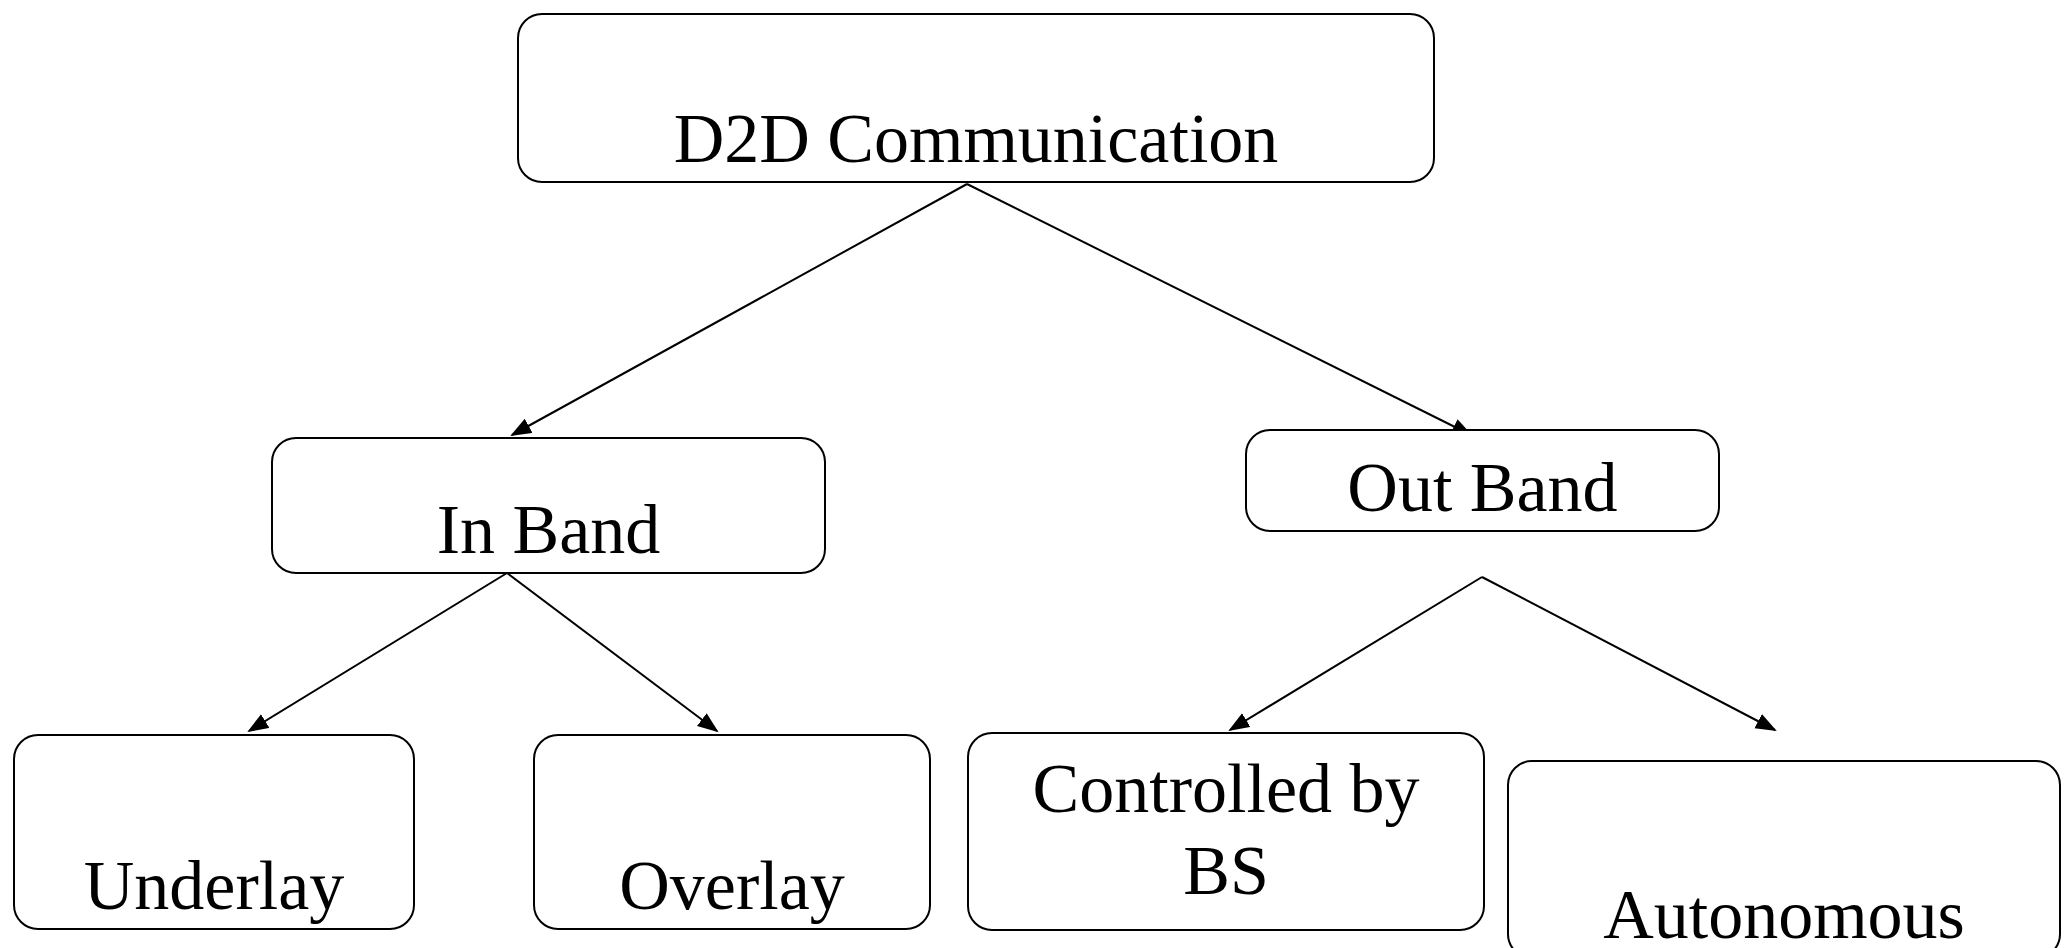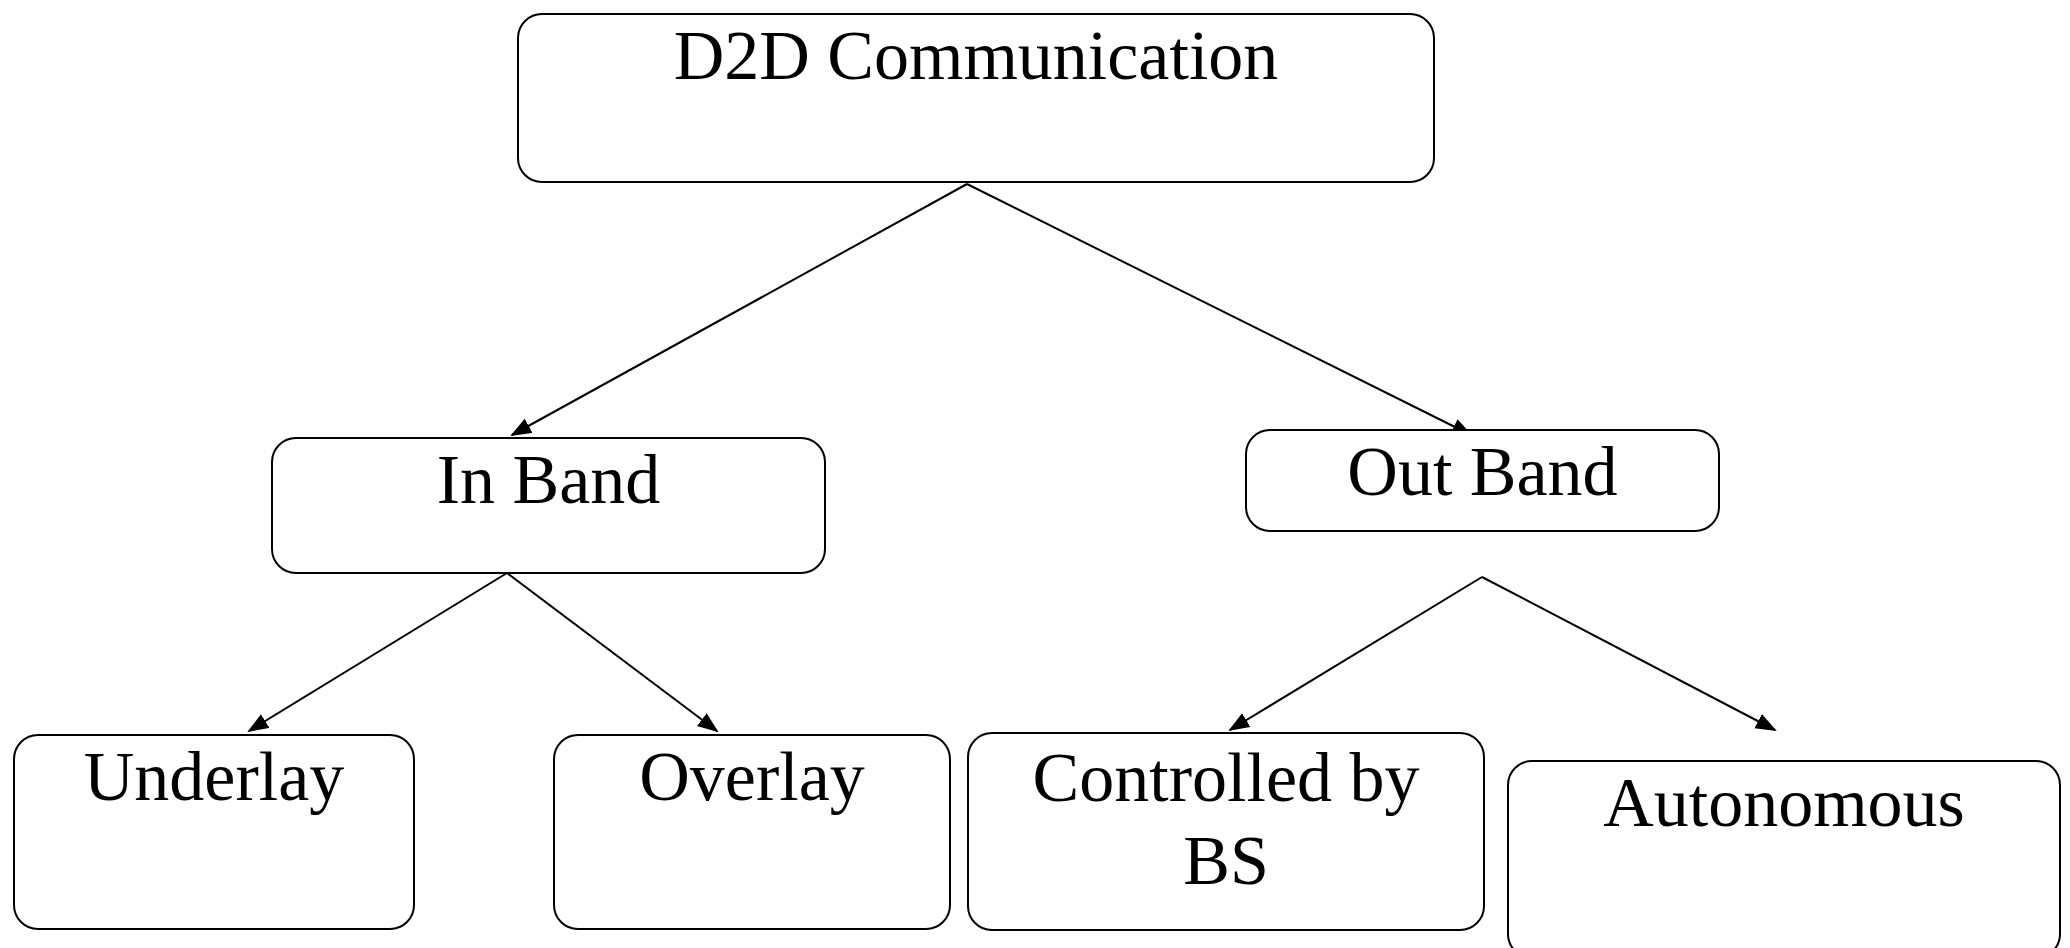--- a/index.html
+++ b/index.html
@@ -27,33 +27,33 @@
     stroke: #000000;
     stroke-width: 2;
   }
   .node {
     position: absolute;
     box-sizing: border-box;
     background: #ffffff;
     border: 2.5px solid #000000;
     border-radius: 25px;
     display: flex;
-    align-items: flex-start;
+    align-items: flex-end;
     justify-content: center;
     text-align: center;
     color: #000000;
     font-size: 70px;
     line-height: 1.18;
   }
   #node-root        { left: 517px;  top: 13px;  width: 918px; height: 170px; }
   #node-in-band     { left: 271px;  top: 437px; width: 555px; height: 137px; }
   #node-out-band    { left: 1245px; top: 429px; width: 475px; height: 103px; }
   #node-underlay    { left: 13px;   top: 734px; width: 402px; height: 196px; }
-  #node-overlay     { left: 553px;  top: 734px; width: 398px; height: 196px; }
-  #node-cbbs        { left: 967px;  top: 732px; width: 518px; height: 199px; padding: 3px 38px; }
+  #node-overlay     { left: 533px;  top: 734px; width: 398px; height: 196px; }
+  #node-cbbs        { left: 967px;  top: 732px; width: 518px; height: 199px; padding: 16px 38px; }
   #node-autonomous  { left: 1507px; top: 732px; width: 554px; height: 199px; margin-top: 28px; }
 </style>
 </head>
 <body>
 
 <div class="canvas">
 
   <svg class="edges" viewBox="0 0 2070 948" xmlns="http://www.w3.org/2000/svg">
     <defs>
       <marker id="arrowhead" markerUnits="userSpaceOnUse" markerWidth="22" markerHeight="18" refX="19" refY="8" orient="auto">

